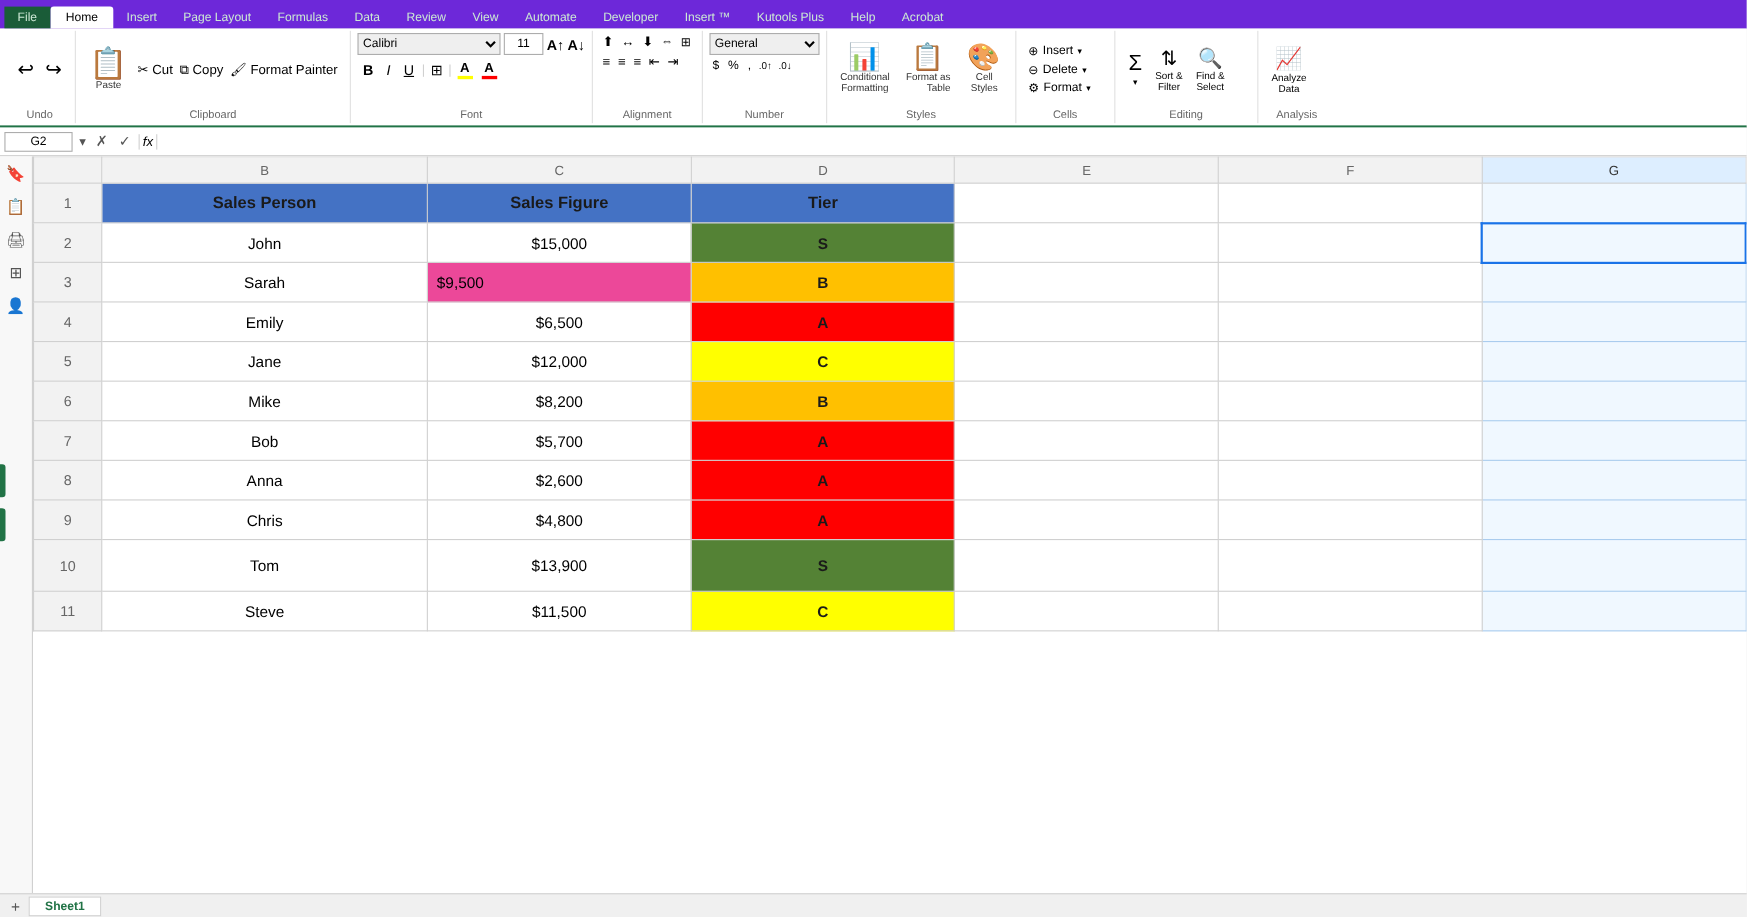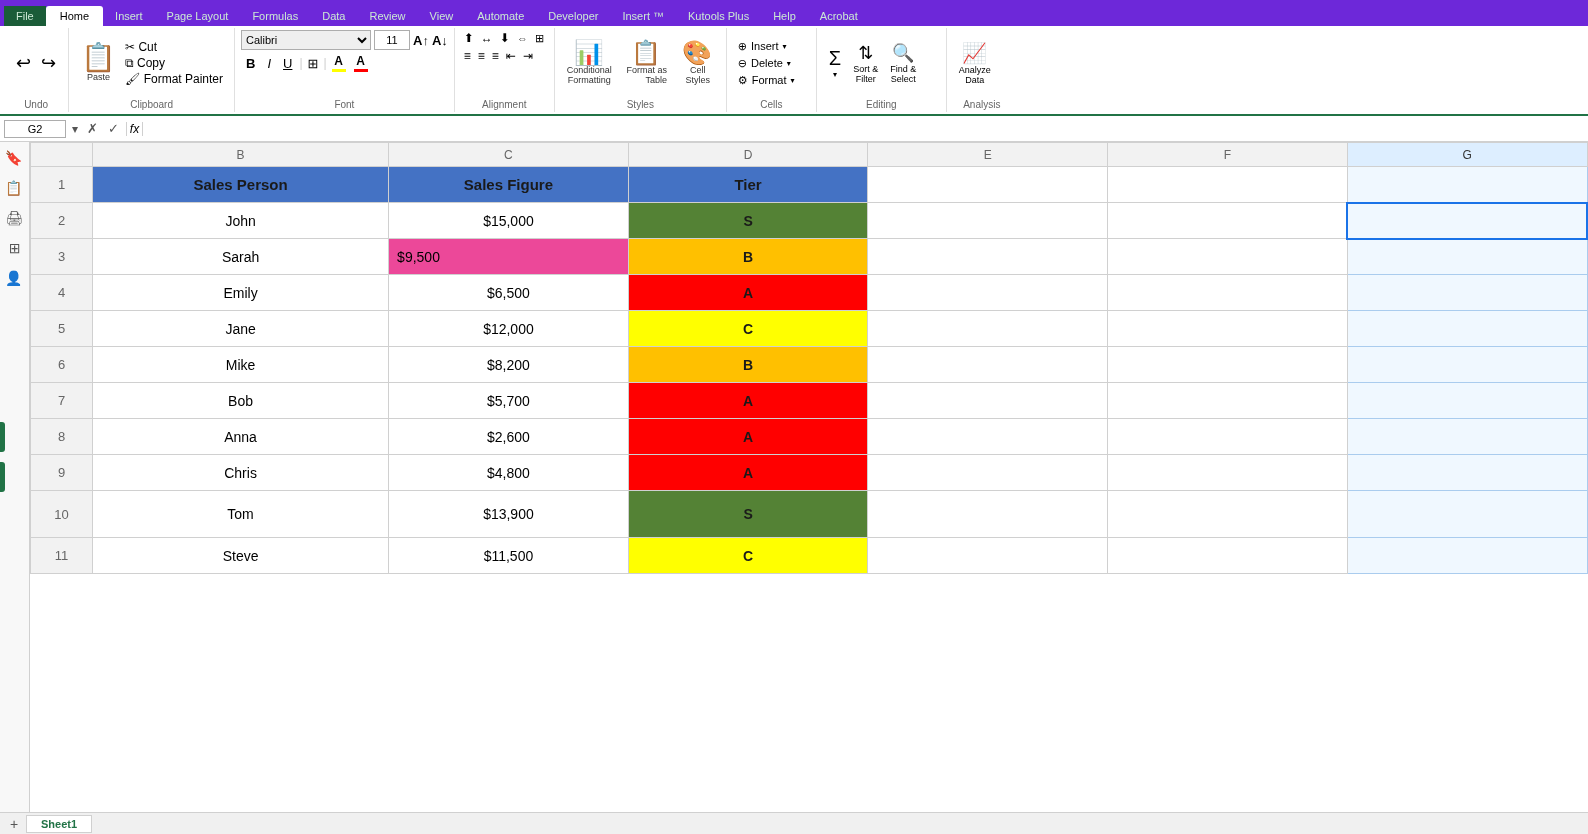--- a/index.html
+++ b/index.html
@@ -36,21 +36,21 @@
       </div>
       <div style="position:absolute; bottom:2px; font-size:10px; color:#666;">Undo</div>
     </div>
 
     <div style="display:flex; flex-direction:column; align-items:center; border-right:1px solid #e0e0e0; padding:2px 8px; position:relative;">
       <div style="display:flex; gap:2px; padding-bottom:14px; align-items:center; flex:1;">
         <div style="display:flex; flex-direction:column; align-items:center; cursor:pointer; padding:2px 4px; border-radius:2px; min-width:36px;">
           <span style="font-size:28px; line-height:1;">📋</span>
           <span style="font-size:9px; color:#333;">Paste</span>
         </div>
-        <div style="display:flex; flex-direction:column; gap:0;">
+        <div style="display:flex; flex-direction:row; gap:0;">
           <div style="cursor:pointer; font-size:12px; padding:1px 3px; border-radius:2px;">✂ Cut</div>
           <div style="cursor:pointer; font-size:12px; padding:1px 3px; border-radius:2px;">⧉ Copy</div>
           <div style="cursor:pointer; font-size:12px; padding:1px 3px; border-radius:2px;">🖌 Format Painter</div>
         </div>
       </div>
       <div style="position:absolute; bottom:2px; font-size:10px; color:#666;">Clipboard</div>
     </div>
 
     <div style="display:flex; flex-direction:column; border-right:1px solid #e0e0e0; padding:2px 6px; position:relative; min-width:180px;">
       <div style="display:flex; flex-direction:column; gap:3px; padding-bottom:14px; flex:1;">
@@ -95,20 +95,35 @@
           <button style="border:none; background:none; cursor:pointer; font-size:12px; padding:1px 3px;">≡</button>
           <button style="border:none; background:none; cursor:pointer; font-size:12px; padding:1px 3px;">≡</button>
           <button style="border:none; background:none; cursor:pointer; font-size:12px; padding:1px 3px;">≡</button>
           <button style="border:none; background:none; cursor:pointer; font-size:12px; padding:1px 3px;">⇤</button>
           <button style="border:none; background:none; cursor:pointer; font-size:12px; padding:1px 3px;">⇥</button>
         </div>
       </div>
       <div style="position:absolute; bottom:2px; left:50%; transform:translateX(-50%); font-size:10px; color:#666;">Alignment</div>
     </div>
 
+    <div style="display:flex; flex-direction:column; border-right:1px solid #e0e0e0; padding:2px 6px; position:relative; min-width:100px;">
+      <div style="display:flex; flex-direction:column; gap:3px; padding-bottom:14px; flex:1;">
+        <select style="font-size:11px; border:1px solid #adadad; width:100px; height:20px;">
+          <option>General</option>
+        </select>
+        <div style="display:flex; gap:2px; align-items:center; flex-wrap:wrap;">
+          <button style="border:none; background:none; cursor:pointer; font-size:11px; padding:1px 3px;">$</button>
+          <button style="border:none; background:none; cursor:pointer; font-size:11px; padding:1px 3px;">%</button>
+          <button style="border:none; background:none; cursor:pointer; font-size:11px; padding:1px 3px;">,</button>
+          <button style="border:none; background:none; cursor:pointer; font-size:9px; padding:1px 2px;">.0↑</button>
+          <button style="border:none; background:none; cursor:pointer; font-size:9px; padding:1px 2px;">.0↓</button>
+        </div>
+      </div>
+      <div style="position:absolute; bottom:2px; left:50%; transform:translateX(-50%); font-size:10px; color:#666;">Number</div>
+    </div>
 
     <div style="display:flex; flex-direction:column; border-right:1px solid #e0e0e0; padding:2px 8px; position:relative;">
       <div style="display:flex; gap:6px; padding-bottom:14px; align-items:center; flex:1;">
         <div style="display:flex; flex-direction:column; align-items:center; cursor:pointer; padding:2px 4px; border-radius:2px; min-width:50px;">
           <span style="font-size:24px; line-height:1;">📊</span>
           <span style="font-size:9px; color:#333; text-align:center; white-space:pre-line;">Conditional
 Formatting</span>
         </div>
         <div style="display:flex; flex-direction:column; align-items:center; cursor:pointer; padding:2px 4px; border-radius:2px; min-width:50px;">
           <span style="font-size:24px; line-height:1;">📋</span>

